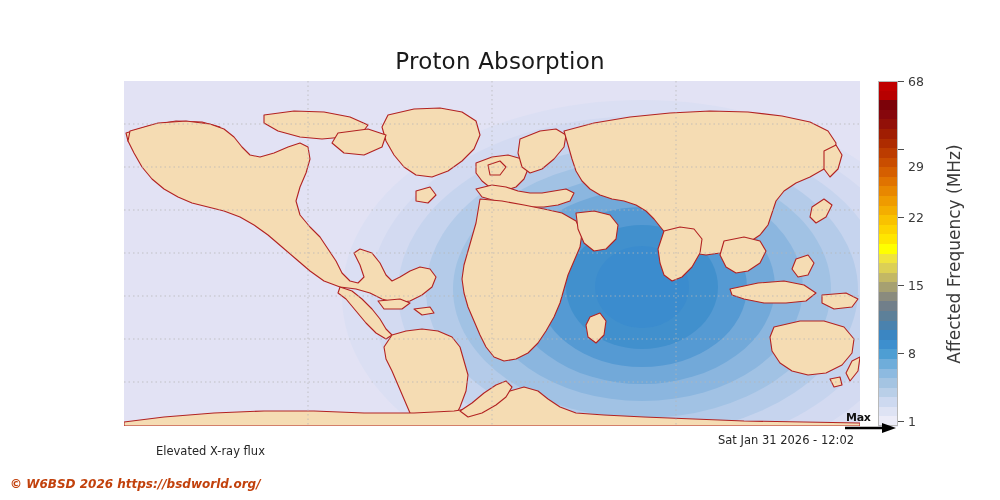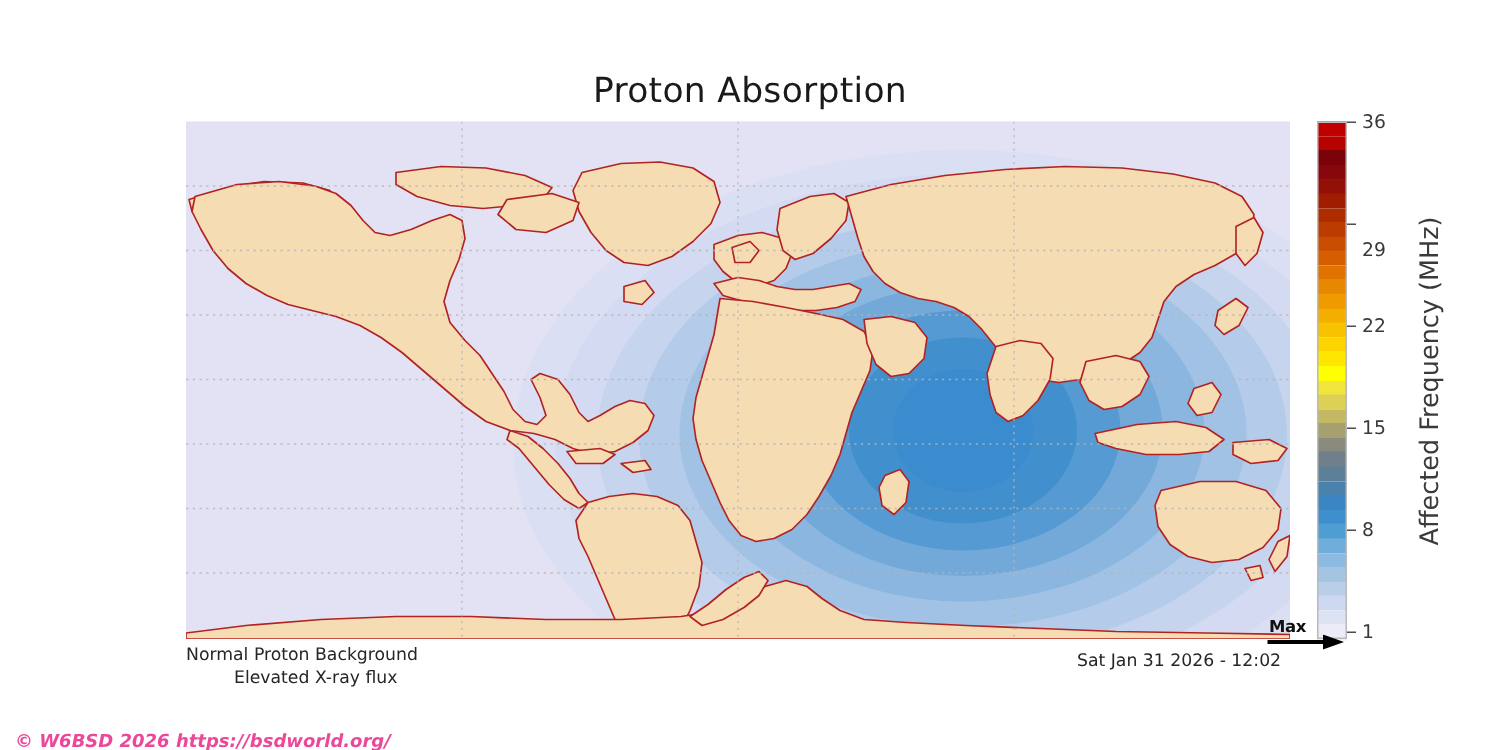--- a/index.html
+++ b/index.html
@@ -49,21 +49,21 @@
   .max-marker svg{position:absolute;left:0;top:10px;}
 
   
   .note{
     position:absolute;font-size:11.5px;color:#262626;white-space:nowrap;
   }
   .note-l1{left:124px;top:429px;}
   .note-l2{left:124px;top:444px;margin-left:32px;}
   .note-date{left:718px;top:433px;}
   .credit{
-    position:absolute;left:10px;top:487px;font-size:12px;color:#ec4899;
+    position:absolute;left:10px;top:477px;font-size:12px;color:#c2410c;
     font-style:italic;font-weight:bold;white-space:nowrap;
   }
 </style>
 </head>
 <body>
 
 <div id="root">
 
   <div class="title">Proton Absorption</div>
 
@@ -269,21 +269,21 @@
         <div class="cbar-seg" style="top: 287.5px; height: 10.1833px; background: rgb(141, 186, 224);"></div>
         <div class="cbar-seg" style="top: 297.083px; height: 10.1833px; background: rgb(164, 196, 226);"></div>
         <div class="cbar-seg" style="top: 306.667px; height: 10.1833px; background: rgb(185, 207, 232);"></div>
         <div class="cbar-seg" style="top: 316.25px; height: 10.1833px; background: rgb(205, 217, 240);"></div>
         <div class="cbar-seg" style="top: 325.833px; height: 10.1833px; background: rgb(222, 227, 244);"></div>
         <div class="cbar-seg" style="top: 335.417px; height: 10.1833px; background: rgb(236, 236, 248);"></div>
       </div>
     <div class="cbar-border"></div>
     <div id="cbar-ticks">
         <div class="cb-tick" style="top: 0px;"></div>
-        <div class="cb-lbl" style="top: 0px;">36</div>
+        <div class="cb-lbl" style="top: 0px;">68</div>
         <div class="cb-tick" style="top: 67.9995px;"></div>
         <div class="cb-lbl" style="top: 85px;">29</div>
         <div class="cb-tick" style="top: 135.999px;"></div>
         <div class="cb-lbl" style="top: 135.999px;">22</div>
         <div class="cb-tick" style="top: 203.999px;"></div>
         <div class="cb-lbl" style="top: 203.999px;">15</div>
         <div class="cb-tick" style="top: 271.998px;"></div>
         <div class="cb-lbl" style="top: 271.998px;">8</div>
         <div class="cb-tick" style="top: 339.998px;"></div>
         <div class="cb-lbl" style="top: 339.998px;">1</div>
@@ -295,18 +295,17 @@
         <line x1="1" y1="5" x2="40" y2="5" stroke="#000" stroke-width="2.6"></line>
         <polygon points="38,0 52,5 38,10" fill="#000"></polygon>
       </svg>
     </div>
   </div>
 
   <div class="cbar-axis-title">
     <span>Affected Frequency (MHz)</span>
   </div>
 
-  <div class="note note-l1">Normal Proton Background</div>
   <div class="note note-l2">Elevated X-ray flux</div>
   <div class="note note-date">Sat Jan 31 2026 - 12:02</div>
   <div class="credit">© W6BSD 2026 https://bsdworld.org/</div>
 
 </div>
 
 </body></html>

